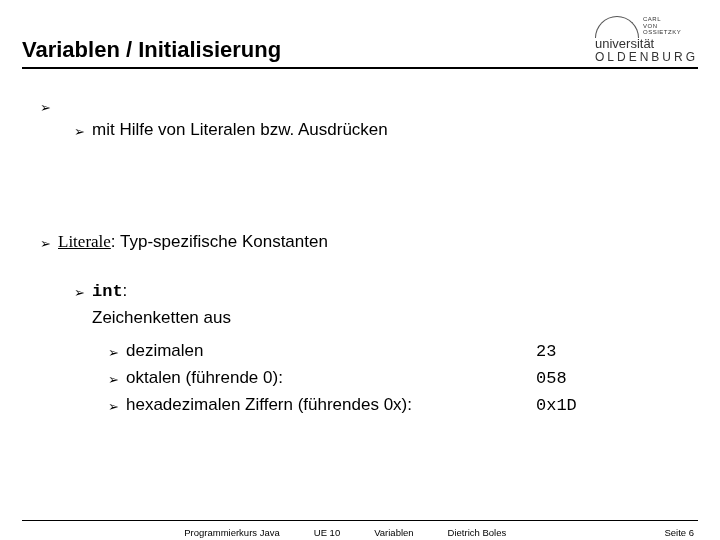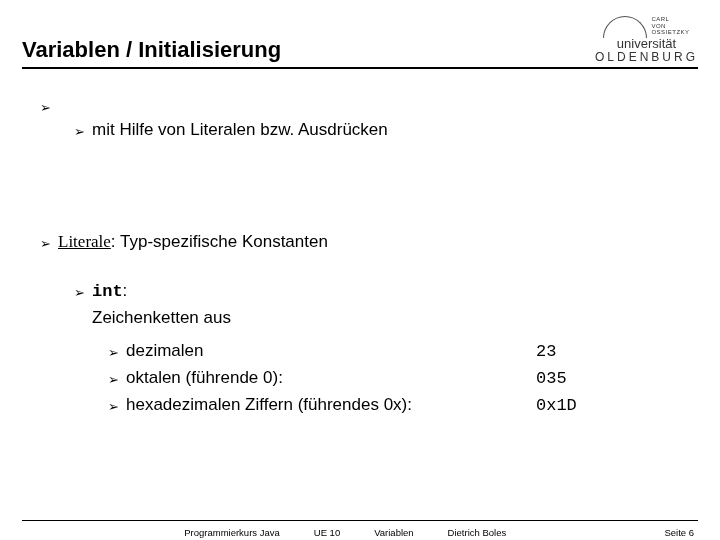--- a/index.html
+++ b/index.html
@@ -1,20 +1,20 @@
 <!DOCTYPE html>
 <html><head>
 <meta charset="utf-8">
 <style>
   * { box-sizing: border-box; margin: 0; padding: 0; }
   html, body { width: 720px; height: 540px; font-family: Arial, Helvetica, sans-serif; background: #fff; color: #000; }
   .slide { position: relative; width: 720px; height: 540px; padding: 14px 22px 0 22px; }
   .header { display: flex; align-items: flex-end; justify-content: space-between; border-bottom: 2px solid #000; padding-bottom: 4px; margin-bottom: 28px; }
   .title { font-size: 22px; font-weight: bold; }
-  .logo { display: flex; flex-direction: column; align-items: center; line-height: 1; }
+  .logo { display: flex; flex-direction: column; align-items: flex-start; line-height: 1; }
   .logo-top { display: flex; align-items: flex-end; gap: 4px; }
   .arc { width: 44px; height: 22px; border: 1.5px solid #555; border-bottom: none; border-top-left-radius: 44px; border-top-right-radius: 44px; background: #fff; position: relative; top: 2px; }
   .logo-small { font-size: 6px; letter-spacing: 0.5px; color: #333; text-transform: uppercase; line-height: 1.1; }
   .logo-uni { font-size: 13px; color: #333; margin-top: 1px; }
   .logo-city { font-size: 12px; letter-spacing: 3px; color: #333; text-transform: uppercase; margin-top: 1px; }
   .content { font-size: 17px; line-height: 1.55; padding-left: 18px; }
   .b1 { margin-left: 0; }
   .b2 { margin-left: 34px; }
   .b3 { margin-left: 68px; }
   .row { display: flex; align-items: baseline; }
@@ -82,21 +82,21 @@
     <div class="gap-sm"></div>
 
     <div class="row b3 numcol">
       <span class="marker">➢</span>
       <span class="lbl">dezimalen</span>
       <span class="val">23</span>
     </div>
     <div class="row b3 numcol">
       <span class="marker">➢</span>
       <span class="lbl">oktalen (führende 0):</span>
-      <span class="val">035</span>
+      <span class="val">058</span>
     </div>
     <div class="row b3 numcol">
       <span class="marker">➢</span>
       <span class="lbl">hexadezimalen Ziffern (führendes 0x):</span>
       <span class="val">0x1D</span>
     </div>
   </div>
 
   <div class="footer">
     <div class="footer-line"></div>

